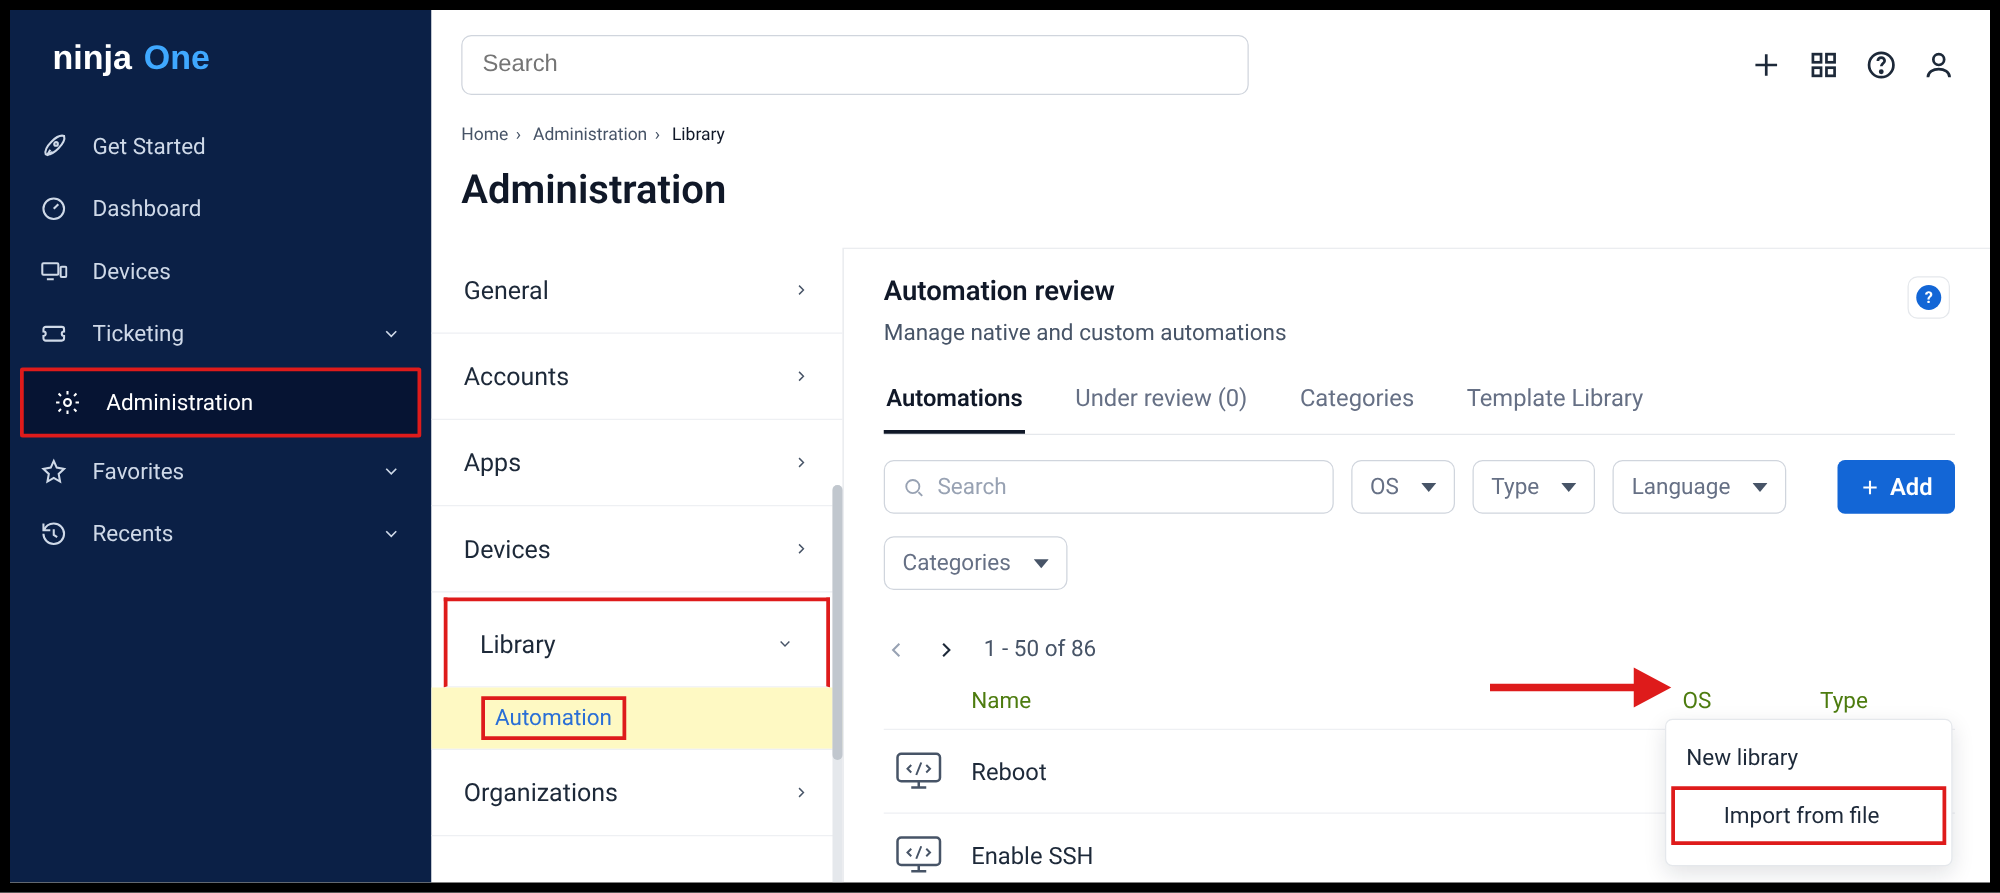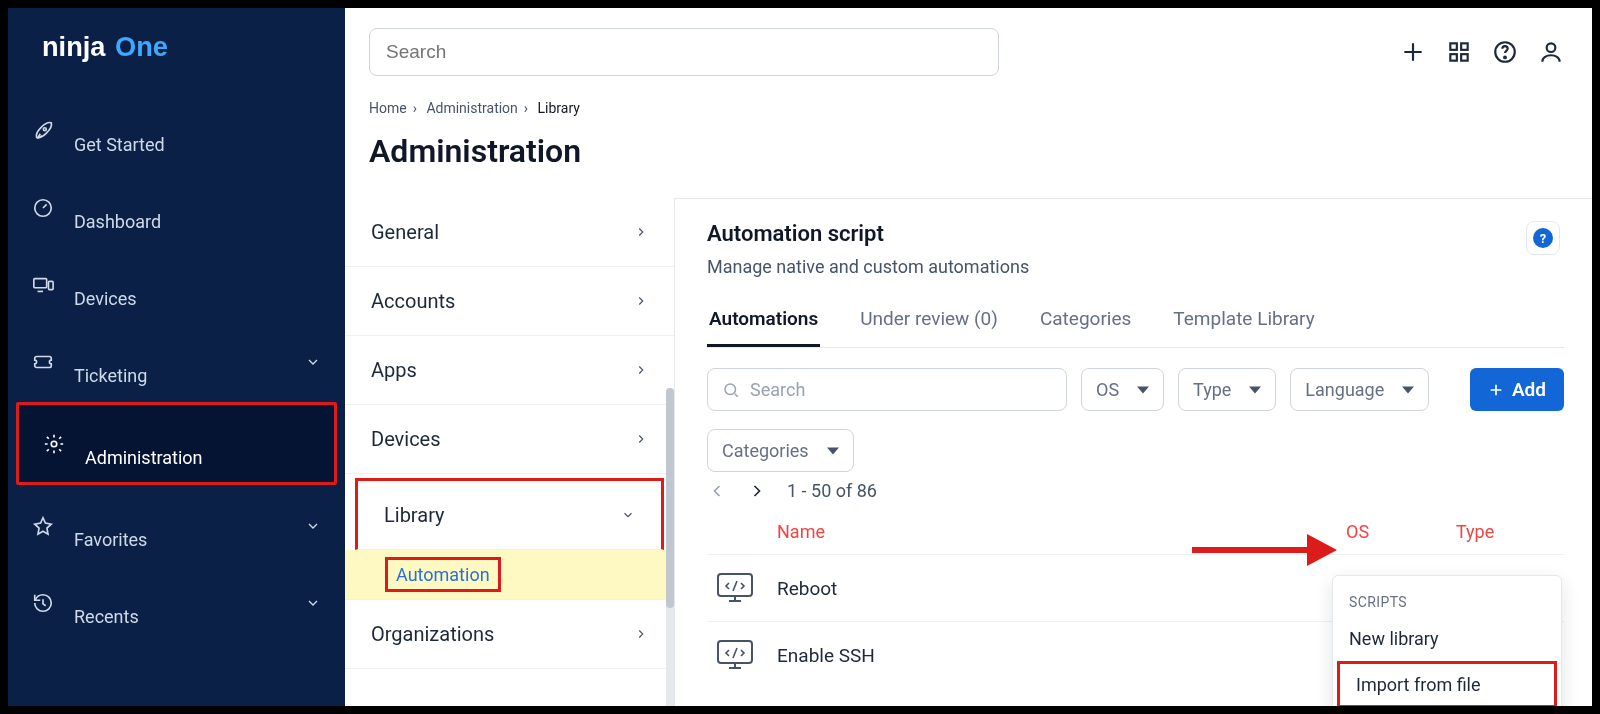--- a/index.html
+++ b/index.html
@@ -3,21 +3,21 @@
 <meta charset="utf-8">
 <style>
   * { box-sizing: border-box; margin: 0; padding: 0; }
   html, body { width: 1600px; height: 714px; font-family: -apple-system, BlinkMacSystemFont, "Segoe UI", Roboto, Arial, sans-serif; background:#000; }
   .frame { width:1600px; height:714px; border:8px solid #000; background:#fff; display:flex; overflow:hidden; position:relative; }
   
   .sidebar { width:337px; background:#0b2046; color:#cfd9e8; display:flex; flex-direction:column; flex-shrink:0; }
   .logo { padding:22px 24px 28px 24px; }
   .logo svg { height:34px; }
   .nav-item { display:flex; align-items:center; padding:14px 24px; font-size:18px; gap:20px; cursor:pointer; }
-  .nav-item .label { flex:1;margin-top:28px; }
+  .nav-item .label { flex:1; }
   .nav-item .chev { width:16px; }
   .nav-item.active { background:#061433; color:#fff; }
   .nav-icon { width:22px; height:22px; flex-shrink:0; }
   .red-box { border:3px solid #de1b1b; }
   
   .subnav { width:330px; border-right:1px solid #e5e8ec; display:flex; flex-direction:column; flex-shrink:0; position:relative; }
   .subnav .scrolltrack { position:absolute; top:190px; right:0; width:8px; height:410px; background:#e5e8ec; border-radius:4px; }
   .subnav .scrollthumb{ width:8px; height:220px; background:#c1c7ce; border-radius:4px; }
   .subnav-item { display:flex; align-items:center; justify-content:space-between; padding:22px 26px; font-size:20px; color:#1d2939; border-bottom:1px solid #eef0f3; cursor:pointer; }
   .subnav-sub  { padding:14px 26px 14px 40px; font-size:18px; color:#1d2939; cursor:pointer; }
@@ -39,24 +39,24 @@
   .help-dot { width:20px; height:20px; border-radius:50%; background:#1366d6; color:#fff; font-size:13px; font-weight:700; display:flex; align-items:center; justify-content:center;}
   .tabs { display:flex; gap:38px; margin-top:30px; border-bottom:1px solid #e5e8ec; }
   .tab { padding:0 2px 14px 2px; font-size:19px; color:#667085; cursor:pointer; }
   .tab.active { color:#101828; font-weight:600; border-bottom:3px solid #101828; }
   .filters { display:flex; gap:14px; margin-top:20px; flex-wrap:wrap; align-items:center;}
   .inp { border:1px solid #d0d5dd; border-radius:8px; padding:10px 14px; font-size:18px; color:#667085; display:flex; align-items:center; gap:10px; background:#fff;}
   .inp.search { width:360px;}
   .inp .tri { margin-left:8px; }
   .add-btn { margin-left:auto; background:#1366d6; color:#fff; border-radius:6px; padding:10px 18px; font-size:19px; font-weight:600; display:flex; align-items:center; gap:8px; cursor:pointer;}
   .cat-row { margin-top:18px;}
-  .pager { display:flex; align-items:center; gap:20px; margin-top:8px; color:#475467; font-size:18px;}
+  .pager { display:flex; align-items:center; gap:20px; margin-top:37px; color:#475467; font-size:18px;}
   .pager .pgbtn { width:20px; height:20px; color:#98a2b3; }
   .pager .pgbtn.enabled{ color:#1d2939;}
-  .thead { display:flex; margin-top:20px; color:#ef4444; font-size:18px; padding:0 8px 12px 8px;}
+  .thead { display:flex; margin-top:20px; color:#4d7c0f; font-size:18px; padding:0 8px 12px 8px;}
   .col-name{ flex:1;}
   .col-os  { width:110px;}
   .col-type{ width:100px;}
   .trow { display:flex; align-items:center; border-top:1px solid #eef0f3; padding:16px 8px;}
   .script-ic { width:40px; height:34px; margin-right:22px;}
   .trow .name { flex:1; font-size:19px; color:#1d2939;}
   .trow .os { width:110px; display:flex; gap:10px; color:#475467;}
   .trow .type{ width:100px; font-size:19px; color:#1d2939;}
   
   .dropdown { position:absolute; top:376px; right:30px; width:230px; background:#fff; border:1px solid #e5e8ec; border-radius:6px; box-shadow:0 6px 18px rgba(16,24,40,.12); padding:10px 0 14px 0;}
@@ -221,21 +221,21 @@
               <path d="M9 6l6 6-6 6"></path>
             </svg>
         </div>
 
         <div class="scrolltrack">
             <div class="scrollthumb"></div>
           </div>
       </div>
 
       <div class="content">
-        <div class="section-title">Automation script</div>
+        <div class="section-title">Automation review</div>
         <div class="section-sub">Manage native and custom automations</div>
         <div class="help-badge">
             <div class="help-dot">?</div>
           </div>
 
         <div class="tabs">
           <div class="tab active">Automations</div>
           <div class="tab">Under review (0)</div>
           <div class="tab">Categories</div>
           <div class="tab">Template Library</div>
@@ -337,23 +337,22 @@
       <div class="type">Native</div>
     </div>
           </div>
 
         <div class="arrow">
           <div class="arrow-line"></div>
             <div class="arrow-head"></div>
         </div>
 
         <div class="dropdown">
-          <div class="dd-head">SCRIPTS</div>
           <div class="dd-item">New library</div>
-          <div class="red-box-thin" style="margin:2px 4px;">
+          <div class="red-box-thin" style="margin:2px 4px;padding-left:23px;">
             <div class="dd-item">Import from file</div>
 
           </div>
 
         </div>
 
       </div>
     </div>
   </div>
 </div>

